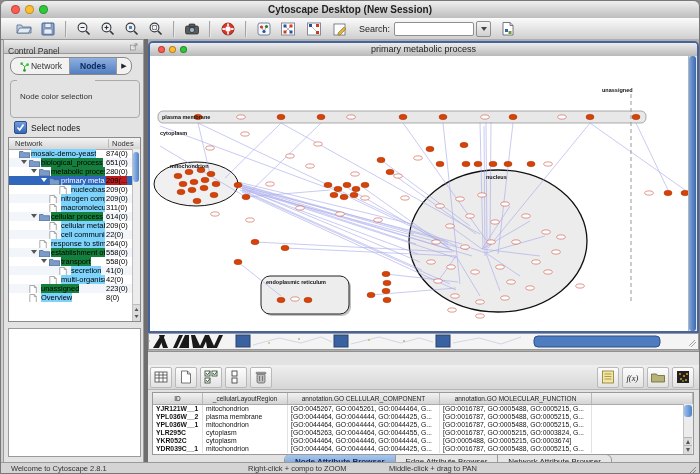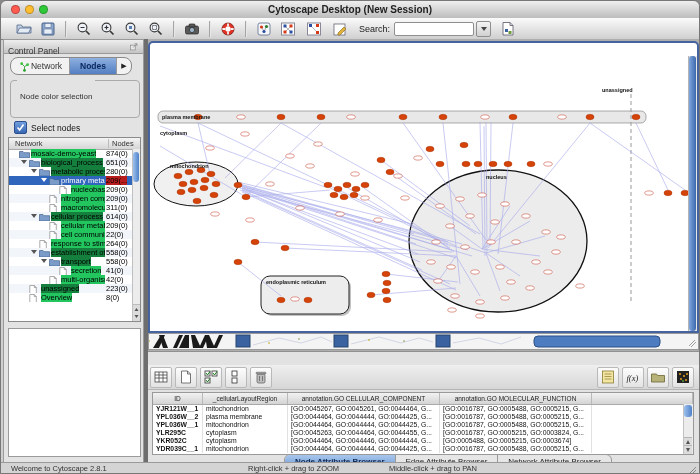--- a/index.html
+++ b/index.html
@@ -57,21 +57,21 @@
   .tree-head .c2{position:absolute;left:99px;top:1px;border-left:1px solid #bbb;padding-left:3px;}
   .tree-rows{position:absolute;left:0;top:11px;right:7px;bottom:0;}
   .trow{position:relative;height:9px;line-height:9px;font-size:7.5px;white-space:nowrap;overflow:hidden;}
   .trow.alt{background:#f2f6fb;}
   .trow.sel{background:#3166bd;}
   .trow .tri{position:absolute;top:2px;width:0;height:0;border-left:3px solid transparent;border-right:3px solid transparent;border-top:4px solid #555;}
   .trow.sel .tri{border-top-color:#fff;}
   .trow .ticon{position:absolute;top:1px;}
   .trow .lab{position:absolute;top:0;height:9px;color:#000;overflow:hidden;}
   .trow.sel .lab{color:#fff;}
-  .trow .lab.g{background:#22c55e;}
+  .trow .lab.g{background:#7dd3fc;}
   .trow .lab.r{background:#15803d;}
   .trow.sel .lab.g,.trow.sel .lab.r{background:transparent;}
   .trow .cnt{position:absolute;left:97px;top:0;color:#000;}
   .trow .cnt.g{background:#b91c1c;}
   .tree-scroll{position:absolute;right:0;top:11px;width:7px;bottom:0;background:#ececec;border-left:1px solid #c0c0c0;}
   .tree-scroll .thumb{position:absolute;left:0;top:3px;width:6px;height:30px;border-radius:3px;background:linear-gradient(90deg,#9cc0ee,#4f82c8);}
   .tree-scroll .btns{position:absolute;bottom:0;left:0;width:7px;height:16px;background:#dcdcdc;border-top:1px solid #bbb;}
   .birdseye{position:absolute;left:4px;top:288px;width:133px;height:129px;background:#fff;border:1px solid #9a9a9a;box-sizing:border-box;}
   
   .desktop{position:absolute;left:147px;top:38px;width:553px;height:423px;background:#aeaeae;overflow:hidden;}
@@ -464,20 +464,26 @@
         </div>
       </div>
     </div>
     <div class="birdseye"></div>
   </div>
   <div class="divider"></div>
 
   <div class="desktop">
 
     <div class="netwin">
+      <div class="wtitle">
+        <div class="wtl" style="left: 8px; background: rgb(255, 91, 81);" id="wtl-close"></div>
+        <div class="wtl" style="left: 19px; background: rgb(255, 190, 48);" id="wtl-min"></div>
+        <div class="wtl" style="left: 30px; background: rgb(47, 201, 56);" id="wtl-zoom"></div>
+        <div class="wt">primary metabolic process</div>
+      </div>
       <div class="canvas" id="net-canvas">
           <svg width="539" height="276" viewBox="0 0 539 276">
             <g>
               <rect x="8" y="55" width="488" height="12" rx="5" fill="#e8e8e8" stroke="#777" stroke-width="0.6"></rect>
             </g>
             <g>
               <ellipse cx="46" cy="128" rx="42" ry="22" fill="#f0f0f0" stroke="#111" stroke-width="1"></ellipse>
             </g>
             <g>
               <ellipse cx="348" cy="185" rx="89" ry="71" fill="#ececec" stroke="#111" stroke-width="1.3"></ellipse>
@@ -824,19 +830,19 @@
       <div class="dtabs" id="dp-tabs">
           <div class="dtab sel">Node Attribute Browser</div>
           <div class="dtab">Edge Attribute Browser</div>
           <div class="dtab">Network Attribute Browser</div>
         </div>
     </div>
   </div>
 
   <div class="statusbar">
     <span style="left:10px">Welcome to Cytoscape 2.8.1</span>
-    <span style="left:247px">Right-click + drag to ZOOM</span>
+    <span style="left:247px">Right-click + compo to ZOOM</span>
     <span style="left:388px">Middle-click + drag to PAN</span>
     <svg style="position:absolute;right:2px;bottom:1px" width="10" height="10" viewBox="0 0 10 10">
       <path d="M2,9 L9,2 M5,9 L9,5 M8,9 L9,8" stroke="#8a8a8a" stroke-width="1"></path>
     </svg>
   </div>
 </div>
 
 </body></html>

